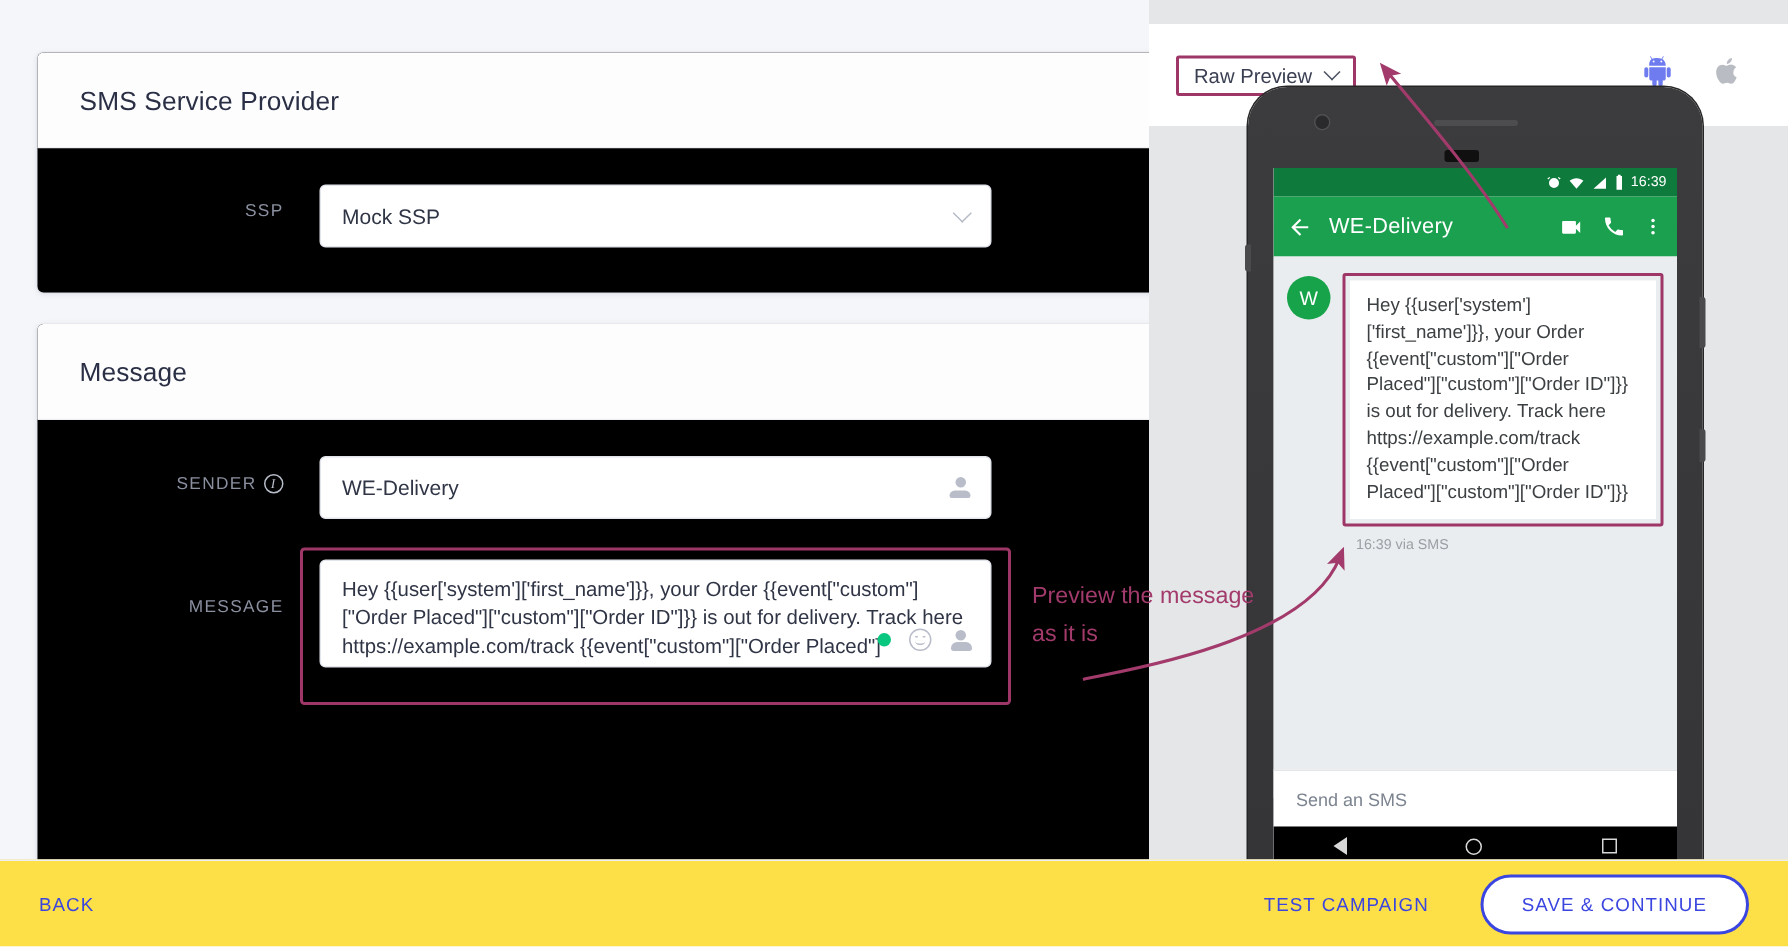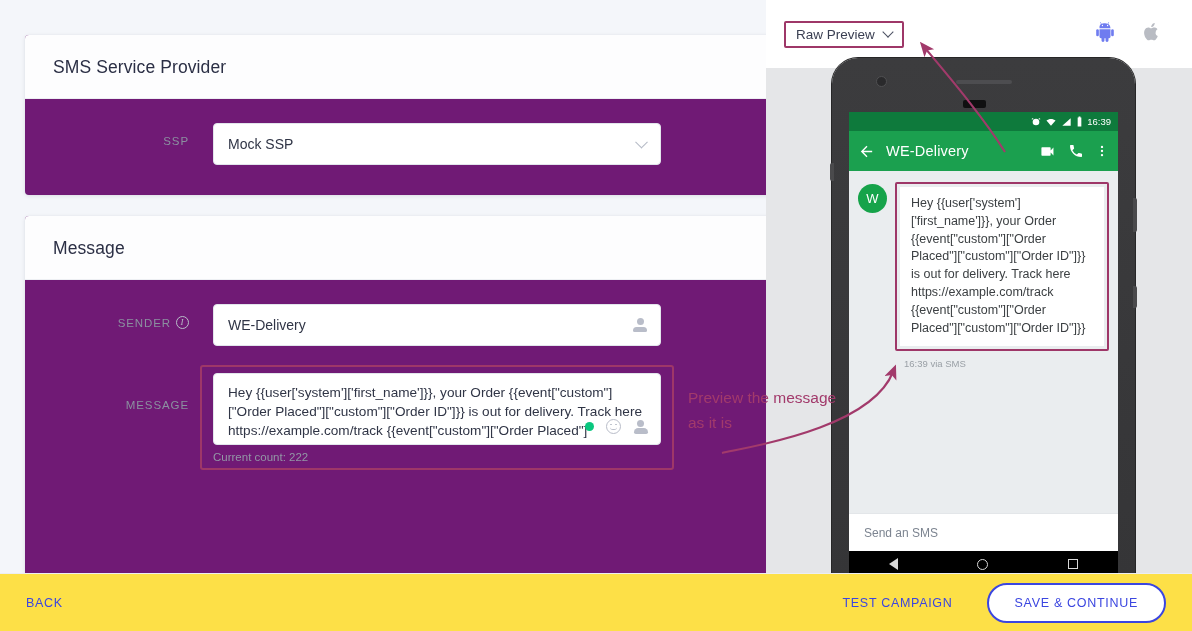--- a/index.html
+++ b/index.html
@@ -14,21 +14,21 @@
   
   .left-pane {
     position: absolute; left: 0; top: 0;
     width: 766px; height: 573px;
     background: #f4f6fa;
     overflow: hidden;
   }
   .card {
     position: absolute;
     left: 25px; width: 754px;
-    background: #701a75;
+    background: #000000;
     border-radius: 4px;
     box-shadow: 0 1px 4px rgba(20,30,60,0.10), 0 0 1px rgba(20,30,60,0.10);
   }
   .card-header {
     padding: 22px 28px 20px 28px;
     border-bottom: 1px solid #edeff3;
     background: #fdfdfe;
     border-radius: 4px 4px 0 0;
   }
   .card-title {
@@ -149,21 +149,21 @@
   }
 
   
   .right-pane {
     position: absolute; left: 766px; top: 0;
     width: 426px; height: 573px;
     background: #e5e6e8;
     overflow: hidden;
   }
   .preview-header {
-    position: absolute; left: 0; top: 0;
+    position: absolute; left: 0; top: 16px;
     width: 426px; height: 68px;
     background: #ffffff;
     display: flex; align-items: center;
     padding: 0 18px;
   }
   .raw-dd-wrap {
     position: relative;
     border: 2px solid #9e3768;
     padding: 3px 4px;
     border-radius: 2px;
@@ -364,21 +364,20 @@
                 <span class="green-dot"></span>
                 <span class="smiley">
                     <span class="mouth"></span>
                   </span>
                 <span class="ta-person">
                   <span class="head"></span>
                     <span class="body"></span>
                 </span>
               </div>
             </div>
-            <div class="count-text">Current count: 222</div>
           </div>
         </div>
 
         <div class="field-row">
         </div>
 
       </div>
     </div>
 
     <div class="msg-highlight"></div>

